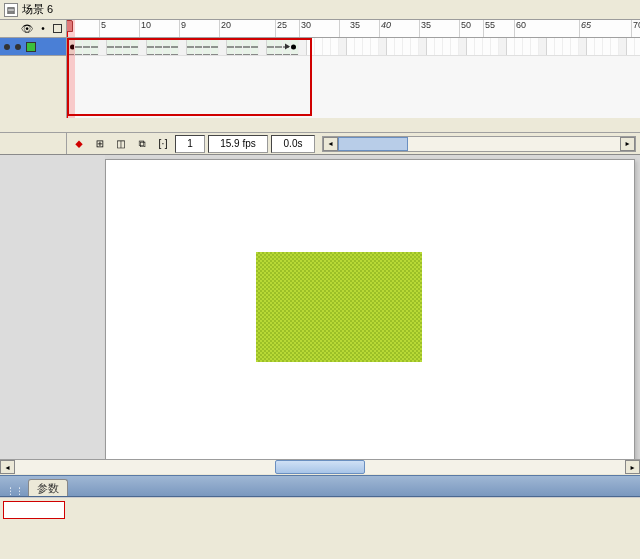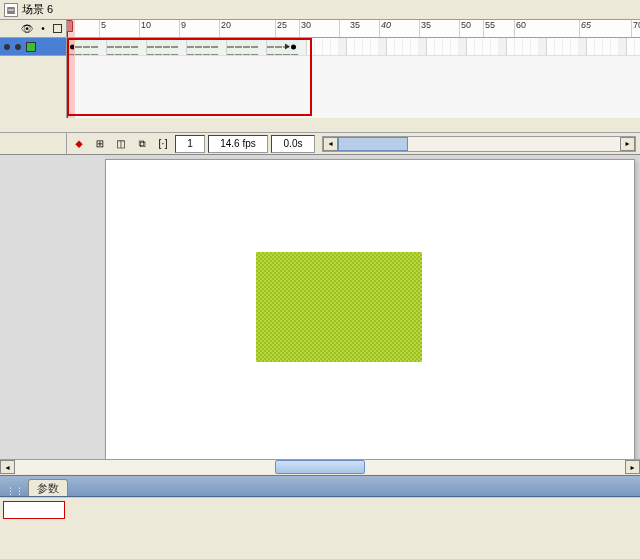--- a/index.html
+++ b/index.html
@@ -438,21 +438,21 @@
   <div class="highlight-box" style="left:67px; top:18px; width:245px; height:78px;"></div>
 
   <div class="tl-footer">
     <div class="tl-footer-left"></div>
     <span class="tb-btn marker">⬥</span>
     <span class="tb-btn">⊞</span>
     <span class="tb-btn">◫</span>
     <span class="tb-btn">⧉</span>
     <span class="tb-btn">[·]</span>
     <span class="tb-field">1</span>
-    <span class="tb-field" style="min-width:60px">14.6 fps</span>
+    <span class="tb-field" style="min-width:60px">15.9 fps</span>
     <span class="tb-field" style="min-width:44px">0.0s</span>
     <div class="h-scroll">
       <span class="scroll-arrow">◂</span>
       <div class="scroll-track">
         <div class="scroll-thumb" style="left:0; width:70px"></div>
       </div>
       <span class="scroll-arrow">▸</span>
     </div>
   </div>
 </div>

